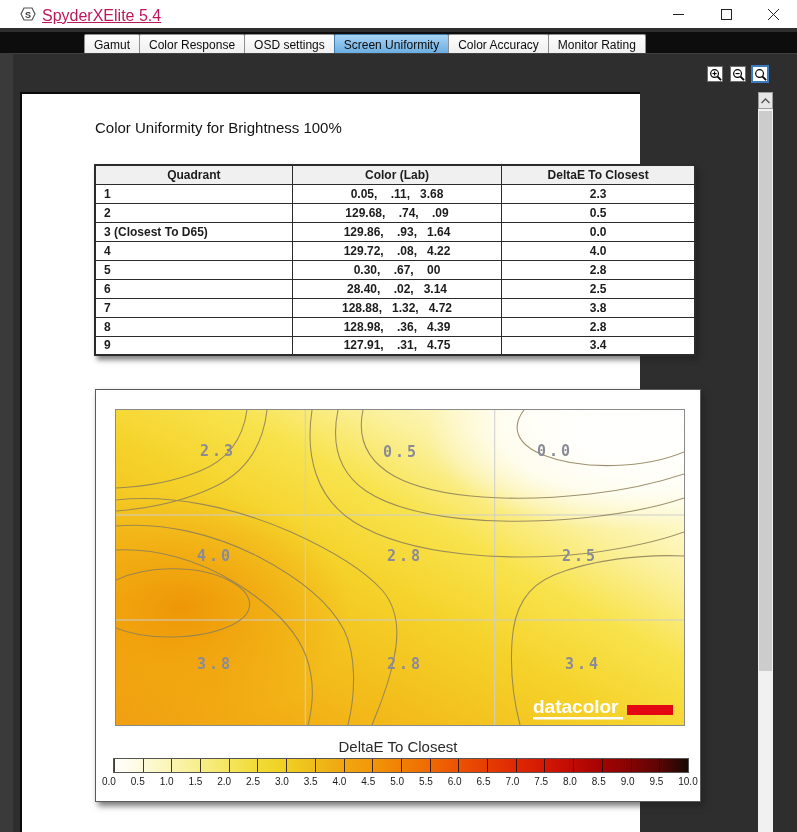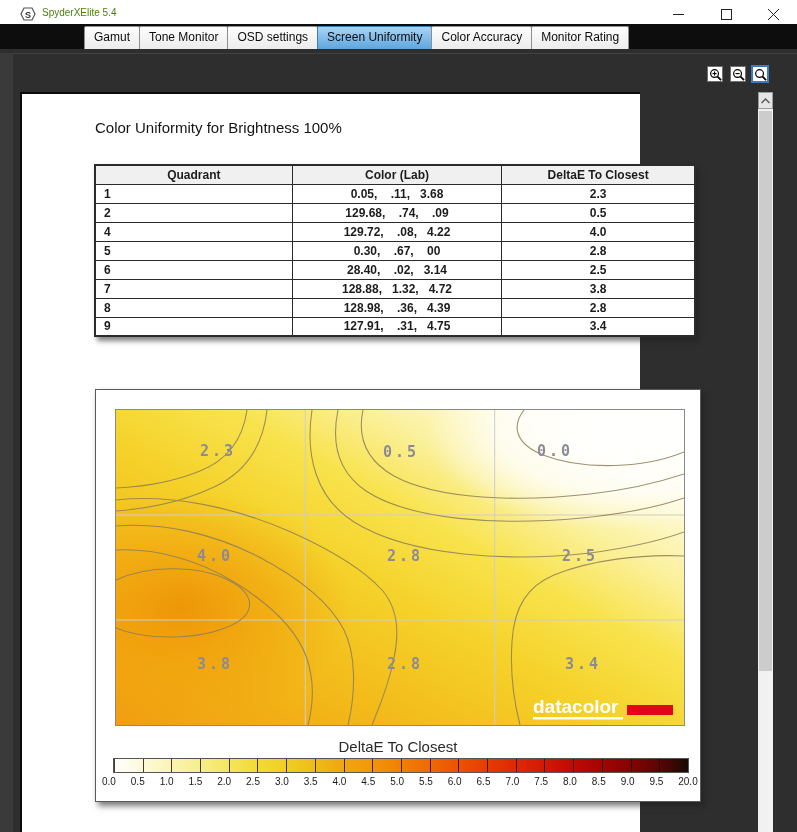--- a/index.html
+++ b/index.html
@@ -4,25 +4,25 @@
 <style>
   * { margin:0; padding:0; box-sizing:border-box; }
   html,body { background:#555; }
   #win {
     position:relative; width:797px; height:832px; overflow:hidden;
     font-family:"Liberation Sans", sans-serif; background:#2e2e2e;
   }
   
   #titlebar { position:absolute; left:0; top:0; width:797px; height:28px; background:#ffffff; }
   #app-icon { position:absolute; left:20px; top:6px; width:16px; height:16px; }
-  #win-title { position:absolute; left:42px; top:7px; font-size:10px; color:#4d7c0f; }
+  #win-title { position:absolute; left:42px; top:7px; font-size:16px; color:#be185d;text-decoration:underline; }
   .wbtn { position:absolute; top:0; width:45px; height:28px; display:flex; align-items:center; justify-content:center; cursor:default; }
   #btn-min { left:656px; } #btn-max { left:704px; } #btn-close { left:751px; }
   
-  #tabstrip { position:absolute; left:0; top:24px; width:797px; height:25px; background:#0d0d0d; }
+  #tabstrip { position:absolute; left:0; top:32px; width:797px; height:25px; background:#0d0d0d; }
   #tabs { position:absolute; left:85px; bottom:0; display:flex; }
   .tab {
     height:23px; line-height:21px; padding:0 9px; font-size:12px; color:#0c0c0c;
     background:linear-gradient(#fdfdfd,#ececec); border:1px solid #8f8f8f; border-bottom:none;
     margin-left:-1px; white-space:nowrap; border-radius:2px 2px 0 0;
   }
   .tab.active { background:linear-gradient(#a9d4f5,#5ea6de); border-color:#3f7cb0; }
   
   #content { position:absolute; left:0; top:53px; width:797px; height:779px; background:#2e2e2e; border-top:1px solid #414141; }
   #left-strip { position:absolute; left:0; top:53px; width:13px; height:779px; background:#3a3a3a; }
@@ -93,21 +93,21 @@
       <svg width="11" height="11" viewBox="0 0 11 11">
           <line x1="0" y1="0" x2="11" y2="11" stroke="#222" stroke-width="1"></line>
           <line x1="11" y1="0" x2="0" y2="11" stroke="#222" stroke-width="1"></line>
         </svg>
     </div>
   </div>
 
   <div id="tabstrip">
     <div id="tabs">
       <div class="tab">Gamut</div>
-      <div class="tab">Tone Monitor</div>
+      <div class="tab">Color Response</div>
       <div class="tab">OSD settings</div>
       <div class="tab active">Screen Uniformity</div>
       <div class="tab">Color Accuracy</div>
       <div class="tab">Monitor Rating</div>
     </div>
   </div>
 
   <div id="content"></div>
   <div id="left-strip"></div>
 
@@ -154,20 +154,25 @@
       </tr>
       <tr>
         <td class="c-quad">1</td>
         <td class="c-lab">0.05,    .11,   3.68</td>
         <td class="c-del">2.3</td>
       </tr>
       <tr>
         <td class="c-quad">2</td>
         <td class="c-lab">129.68,    .74,    .09</td>
         <td class="c-del">0.5</td>
+      </tr>
+      <tr>
+        <td class="c-quad">3 (Closest To D65)</td>
+        <td class="c-lab">129.86,    .93,   1.64</td>
+        <td class="c-del">0.0</td>
       </tr>
       <tr>
         <td class="c-quad">4</td>
         <td class="c-lab">129.72,    .08,   4.22</td>
         <td class="c-del">4.0</td>
       </tr>
       <tr>
         <td class="c-quad">5</td>
         <td class="c-lab">0.30,    .67,    00</td>
         <td class="c-del">2.8</td>
@@ -277,18 +282,18 @@
         <span>5.0</span>
         <span>5.5</span>
         <span>6.0</span>
         <span>6.5</span>
         <span>7.0</span>
         <span>7.5</span>
         <span>8.0</span>
         <span>8.5</span>
         <span>9.0</span>
         <span>9.5</span>
-        <span>20.0</span>
+        <span>10.0</span>
       </div>
     </div>
   </div>
 
 </div>
 
 </body></html>

